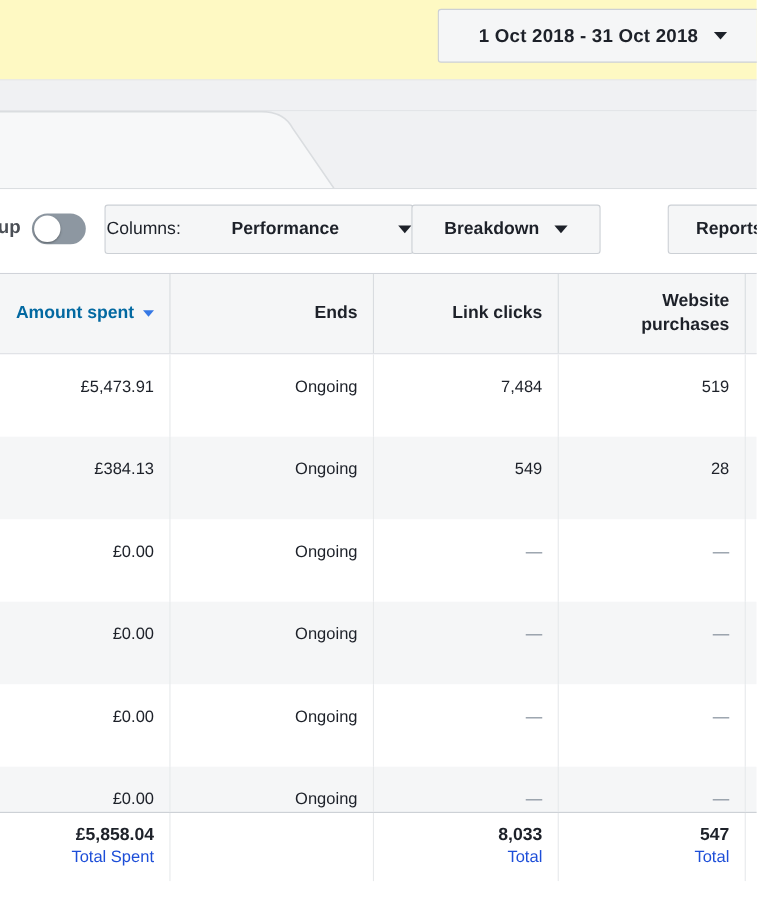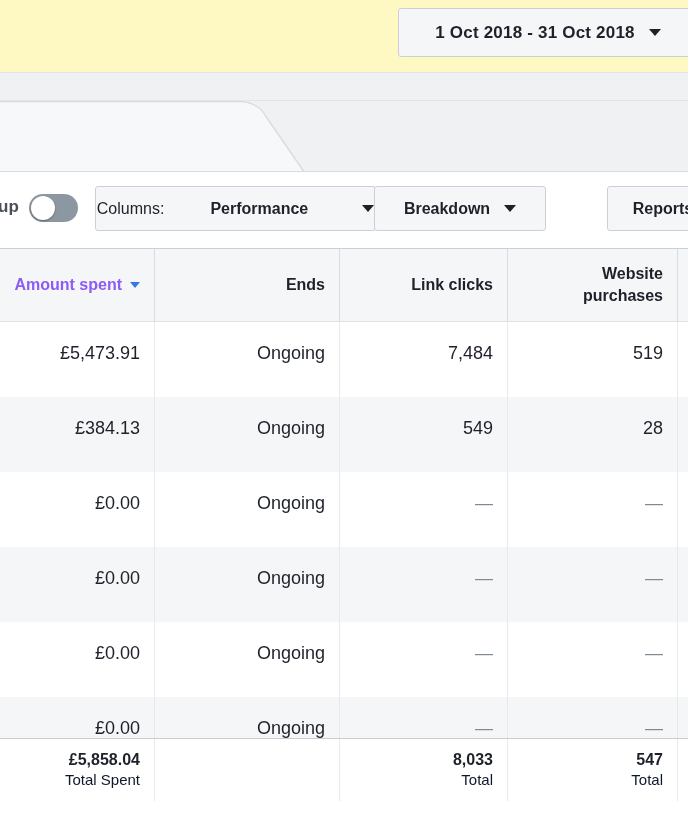--- a/index.html
+++ b/index.html
@@ -41,41 +41,41 @@
   .btn-reports  { left:607px; width:112px; }
 
   
   .grid-row { display:grid; grid-template-columns:155px 185px 168px 170px 1fr; }
   .t-head { height:74px; background:#f5f6f7; border-top:1px solid #ccd0d5;
             border-bottom:1px solid #dfe2e5; }
   .t-head .cell { display:flex; align-items:center; justify-content:flex-end;
                   padding-right:14px; font-weight:bold; font-size:16px;
                   border-right:1px solid #d9dce0; cursor:pointer; }
   .t-head .cell:last-child { border-right:none; cursor:default; }
-  .t-head .sorted { color:#8b5cf6; }
+  .t-head .sorted { color:#0369a1; }
   .caret-sm { width:0; height:0; border-left:5px solid transparent;
               border-right:5px solid transparent; border-top:6px solid #3578e5;
               margin-left:8px; }
   .wrap-right { display:block; width:92px; text-align:right; line-height:22px; }
 
   .t-rows { height:416px; overflow:hidden; }
   .t-row { height:75px; }
   .t-row:nth-child(even) { background:#f5f6f7; }
   .t-row .cell { display:flex; align-items:flex-start; justify-content:flex-end;
-                 padding:21px 14px 0 0; font-size:18px;
+                 padding:21px 14px 0 0; font-size:15px;
                  border-right:1px solid #e7e9eb; }
   .t-row .cell:last-child { border-right:none; }
   .t-row .muted { color:#7f8a97; }
 
   .t-foot { height:63px; background:#fff; border-top:1px solid #c8cdd2; }
   .t-foot .cell { display:flex; flex-direction:column; align-items:flex-end;
                   padding:11px 14px 0 0; border-right:1px solid #e7e9eb; }
   .t-foot .cell:last-child { border-right:none; }
   .t-foot .val { font-size:16px; font-weight:bold; line-height:19px; }
-  .t-foot .lbl { font-size:15px; color:#0f172a; line-height:21px; }
+  .t-foot .lbl { font-size:15px; color:#1d4ed8; line-height:21px; }
 </style>
 </head>
 <body>
 
 <div class="topbar">
   <div class="date-btn">
     <span>1 Oct 2018 - 31 Oct 2018</span>
     <span class="caret"></span>
   </div>
 </div>

